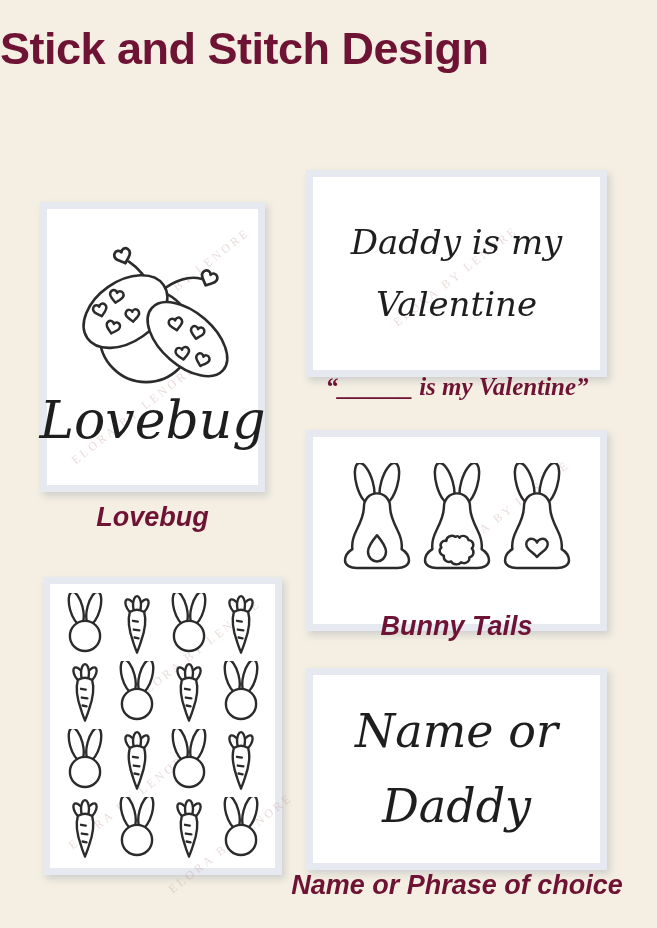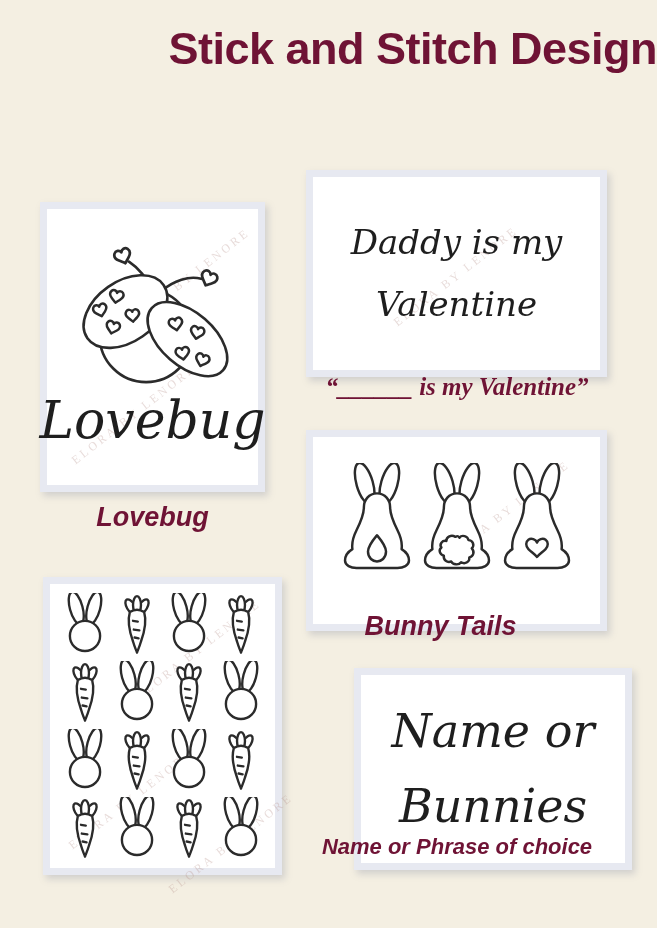--- a/index.html
+++ b/index.html
@@ -3,44 +3,44 @@
 <meta charset="utf-8">
 <style>
   html,body{margin:0;padding:0;background:#f4efe2;}
   .canvas{
     position:relative;width:657px;height:928px;overflow:hidden;
     background:var(--background,#f4efe2);
     font-family:"Liberation Sans",sans-serif;
   }
   .title{
     position:absolute;top:18px;left:0;width:657px;margin:0;
-    text-align:right;font-size:45px;font-weight:700;line-height:1.38;
+    text-align:left;font-size:45px;font-weight:700;line-height:1.38;
     color:var(--accent,#6f1335);letter-spacing:-0.5px;
   }
   .card{
     position:absolute;background:#fff;box-sizing:border-box;
     border:7px solid var(--card-border,#e7e9f1);
     box-shadow:3px 4px 7px rgba(120,125,150,0.28);
     z-index:1;
   }
   #card-lovebug{left:40px;top:202px;width:225px;height:290px;}
   #card-daddy{left:306px;top:170px;width:301px;height:207px;}
   #card-bunny-tails{left:306px;top:430px;width:301px;height:201px;}
   #card-bunnies{left:43px;top:577px;width:239px;height:298px;}
-  #card-name{left:306px;top:668px;width:278px;height:202px;margin-left:48px;}
+  #card-name{left:306px;top:668px;width:301px;height:202px;}
   .caption{
     position:absolute;z-index:2;text-align:center;
     color:var(--accent,#6f1335);font-weight:700;font-style:italic;
     font-size:27px;white-space:nowrap;
   }
   #cap-lovebug{left:40px;top:502px;width:225px;}
   #cap-valentine{left:292px;top:373px;width:330px;font-size:25px;font-family:Liberation Serif, serif;}
-  #cap-bunny-tails{left:290px;top:611px;width:301px;}
+  #cap-bunny-tails{left:306px;top:611px;width:301px;}
   #cap-bunnies{left:20px;top:869px;width:285px;}
-  #cap-name{left:290px;top:834px;width:334px;font-size:22px;}
+  #cap-name{left:290px;top:870px;width:334px;font-size:27px;}
   .card-inner{
     position:relative;width:100%;height:100%;z-index:1;
     display:flex;flex-direction:column;align-items:center;
   }
   .script{
     font-family:"DejaVu Serif",serif;font-style:italic;font-weight:400;
     color:#1e1e1e;line-height:1.15;white-space:nowrap;
   }
   .phrase-stack{
     width:100%;height:100%;display:flex;flex-direction:column;
@@ -210,19 +210,19 @@
             <use href="#icon-bunny"></use>
           </svg>
         </div>
     </div>
   </div>
 
   <div class="card" id="card-name">
     <div class="card-inner">
       <div class="phrase-stack">
         <div class="script phrase-line-xl">Name or</div>
-        <div class="script phrase-line-xl">Bunnies</div>
+        <div class="script phrase-line-xl">Daddy</div>
       </div>
     </div>
   </div>
   <div class="caption" id="cap-name">Name or Phrase of choice</div>
 
 </div>
 
 </body></html>

